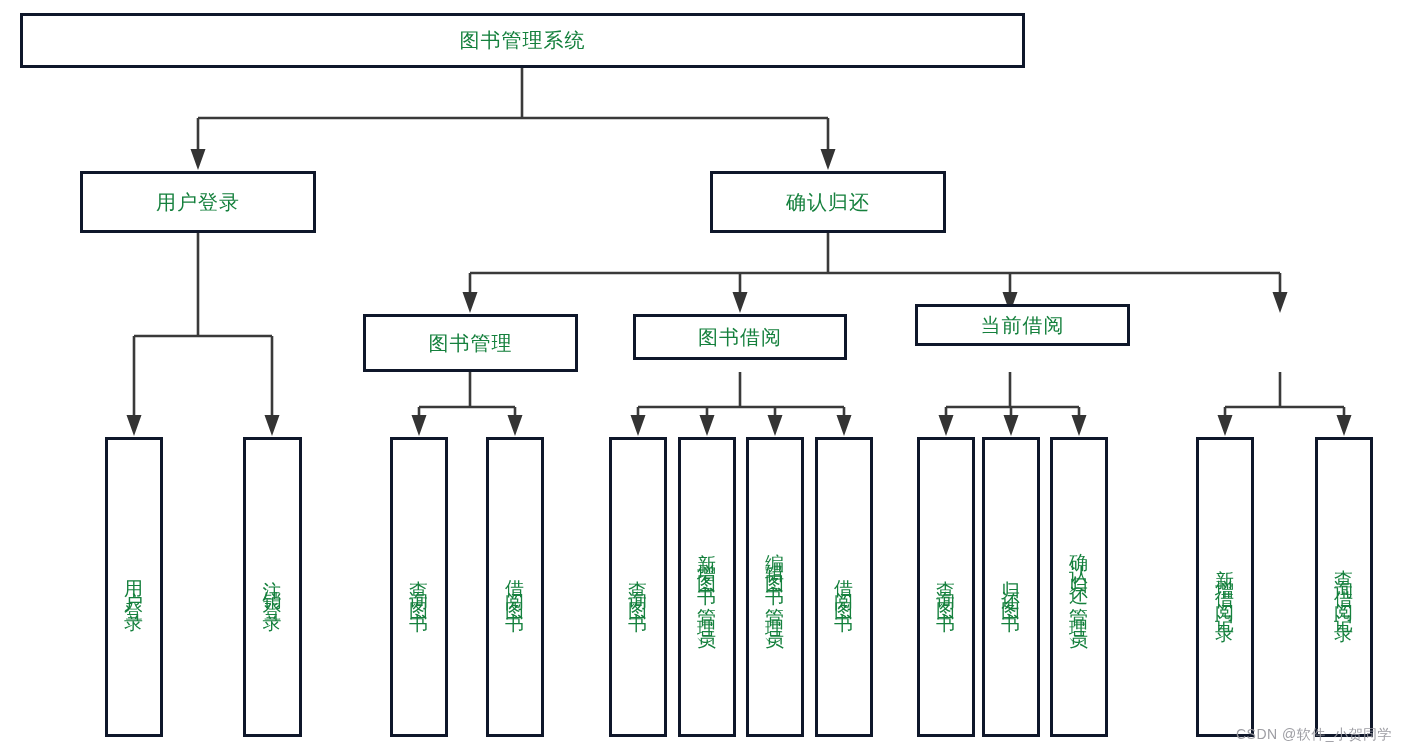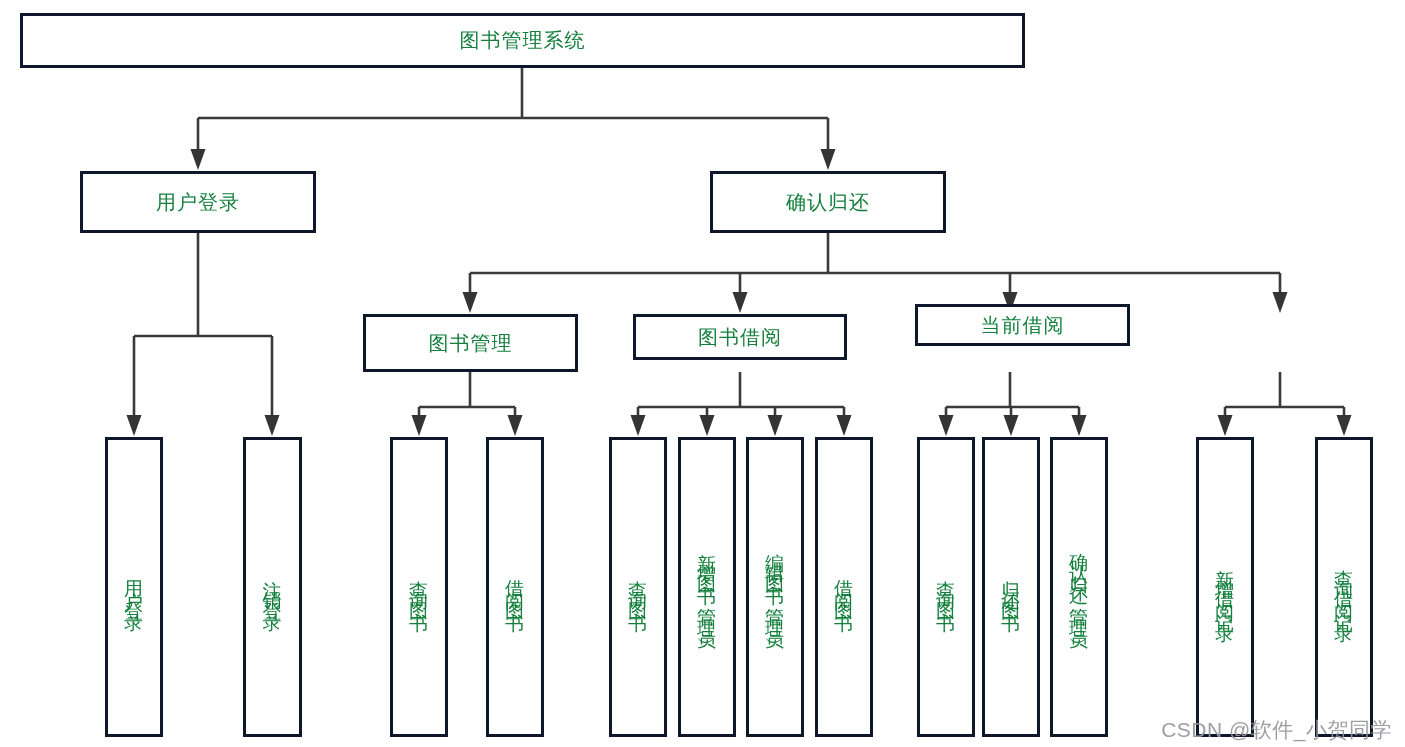--- a/index.html
+++ b/index.html
@@ -44,21 +44,21 @@
     text-orientation: mixed;
     font-size: 19px;
     line-height: 1;
     letter-spacing: 11px;
     white-space: nowrap;
   }
   .watermark {
     position: absolute;
     right: 13px;
     bottom: 3px;
-    font-size: 21px;
+    font-size: 14px;
     letter-spacing: 0.5px;
     color: rgba(152, 152, 158, 0.95);
     z-index: 4;
     white-space: nowrap;
   }
 </style>
 </head>
 <body>
 
 <div class="stage">

